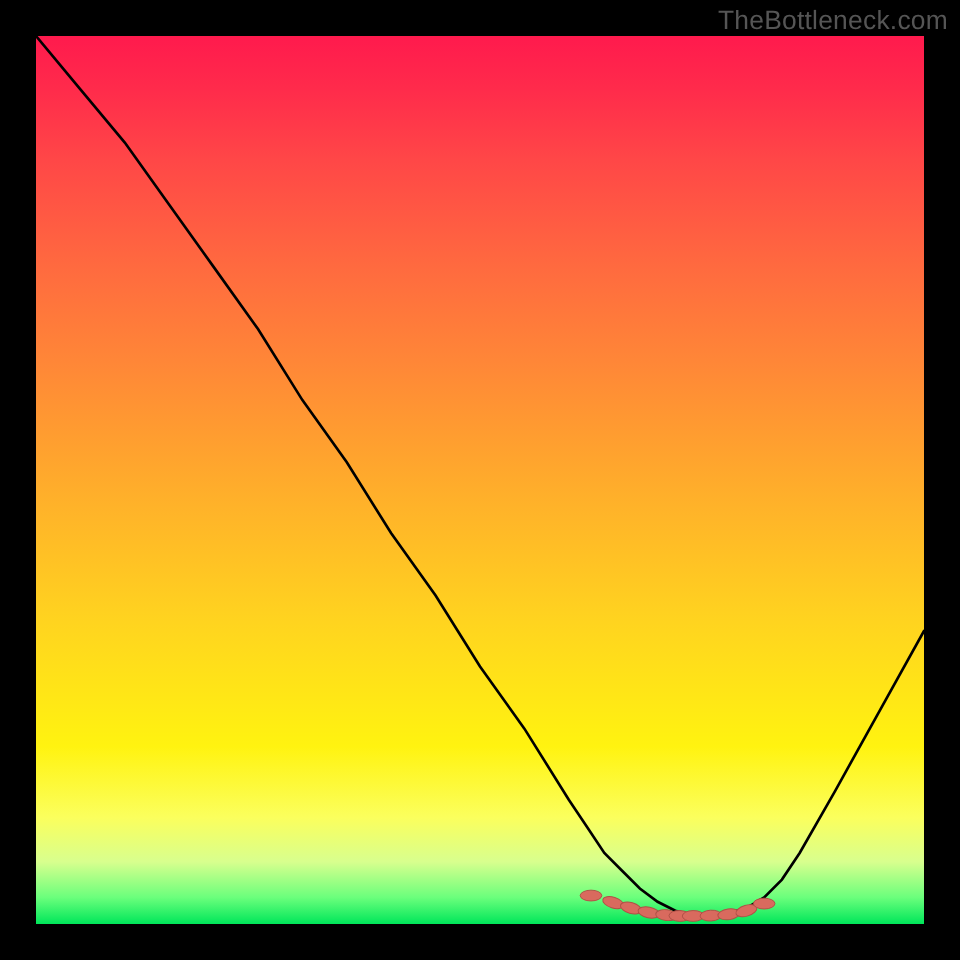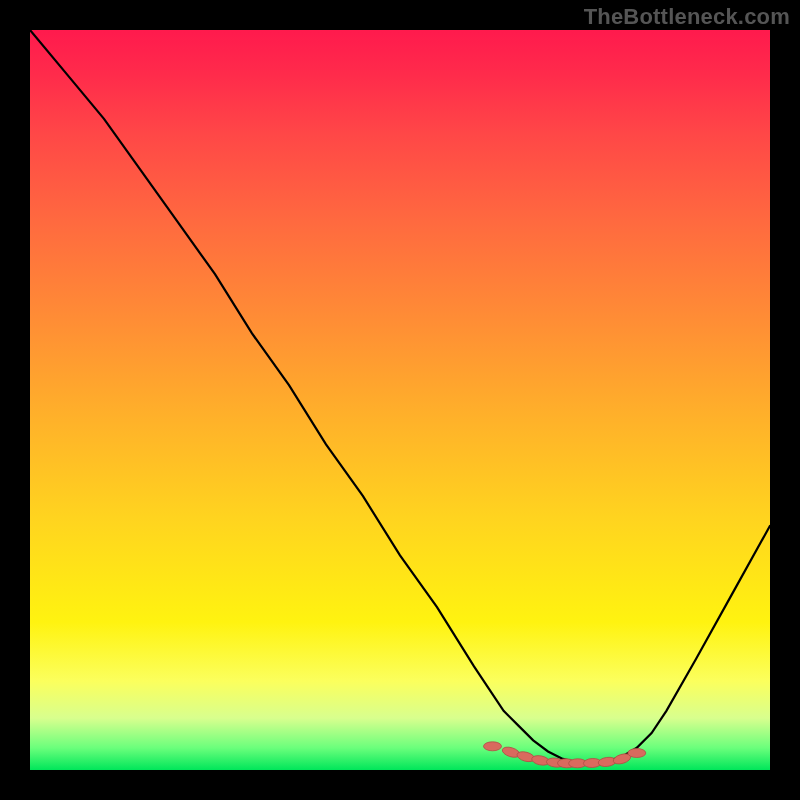--- a/index.html
+++ b/index.html
@@ -16,21 +16,21 @@
     width: 800px;
     height: 800px;
     background: #000;
   }
   .watermark {
     position: absolute;
     top: 4px;
     right: 10px;
     color: #555;
     font-size: 22px;
-    font-weight: 700;
+    font-weight: 400;
     letter-spacing: 0.2px;
     z-index: 20;
   }
   .plot-area {
     position: absolute;
     left: 30px;
     top: 30px;
     width: 740px;
     height: 740px;
     background: linear-gradient(to bottom,

